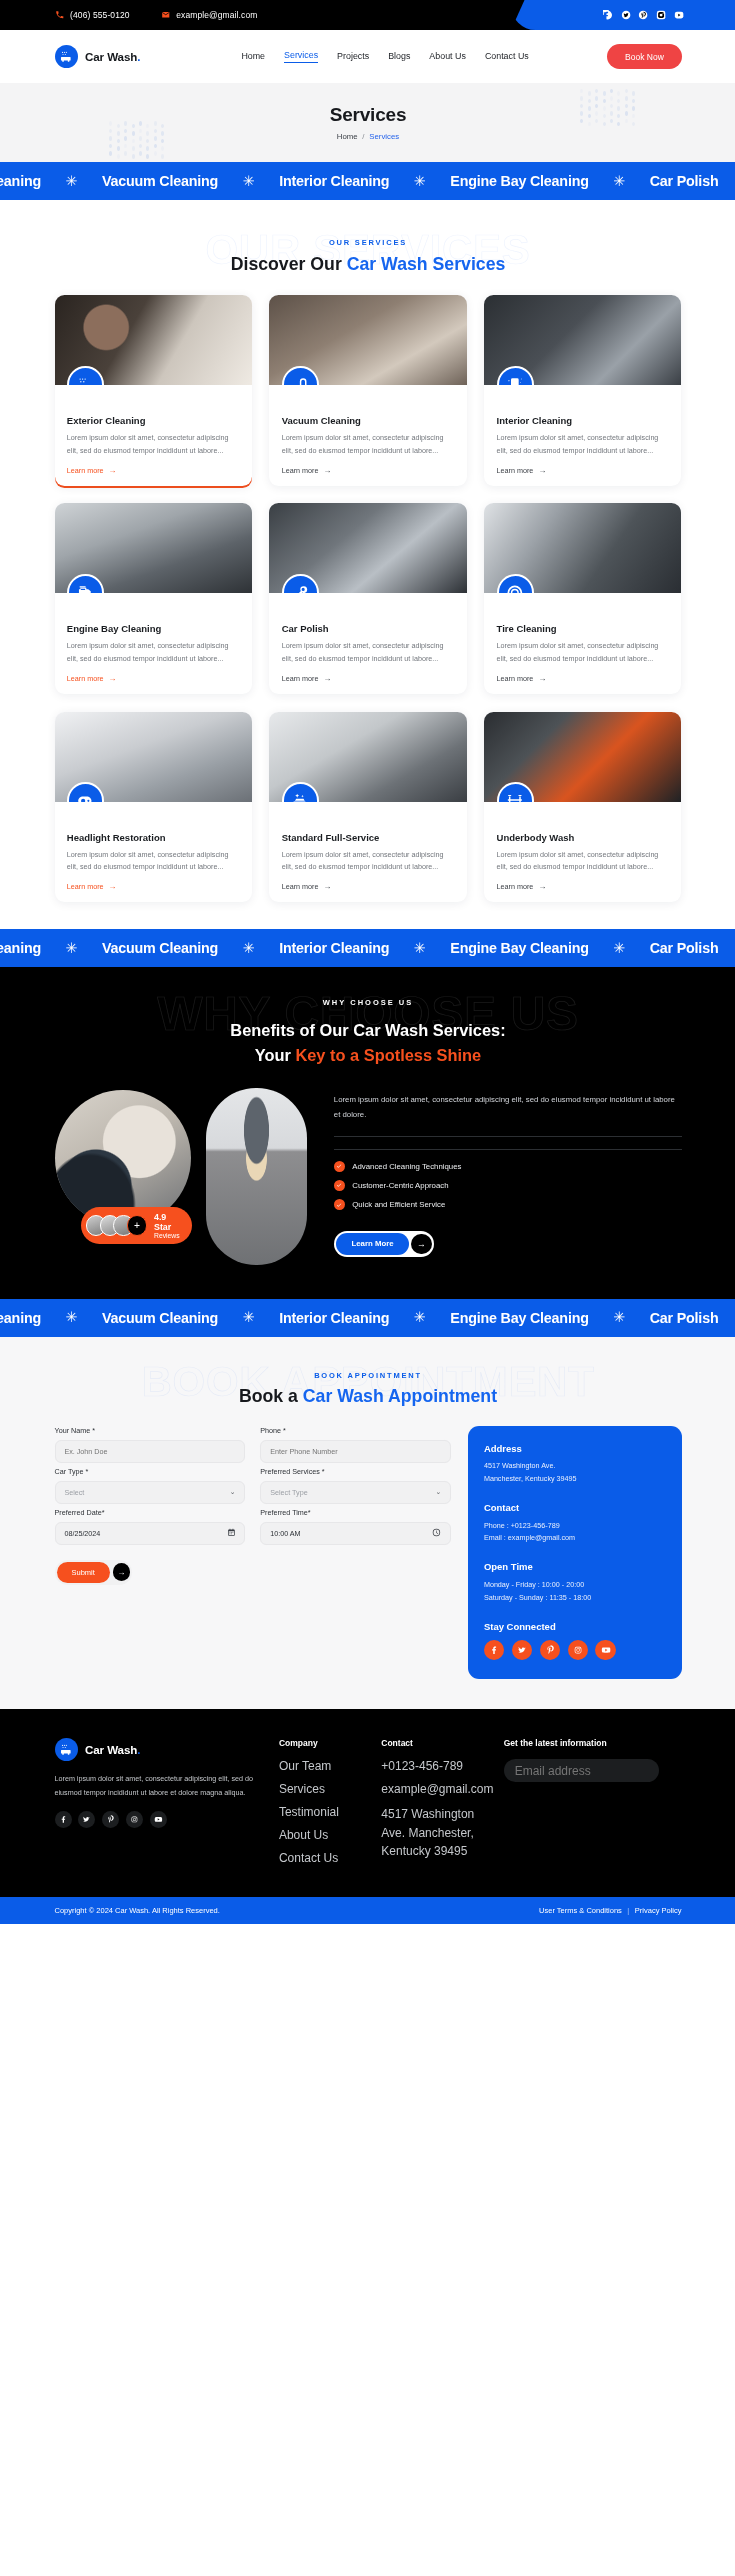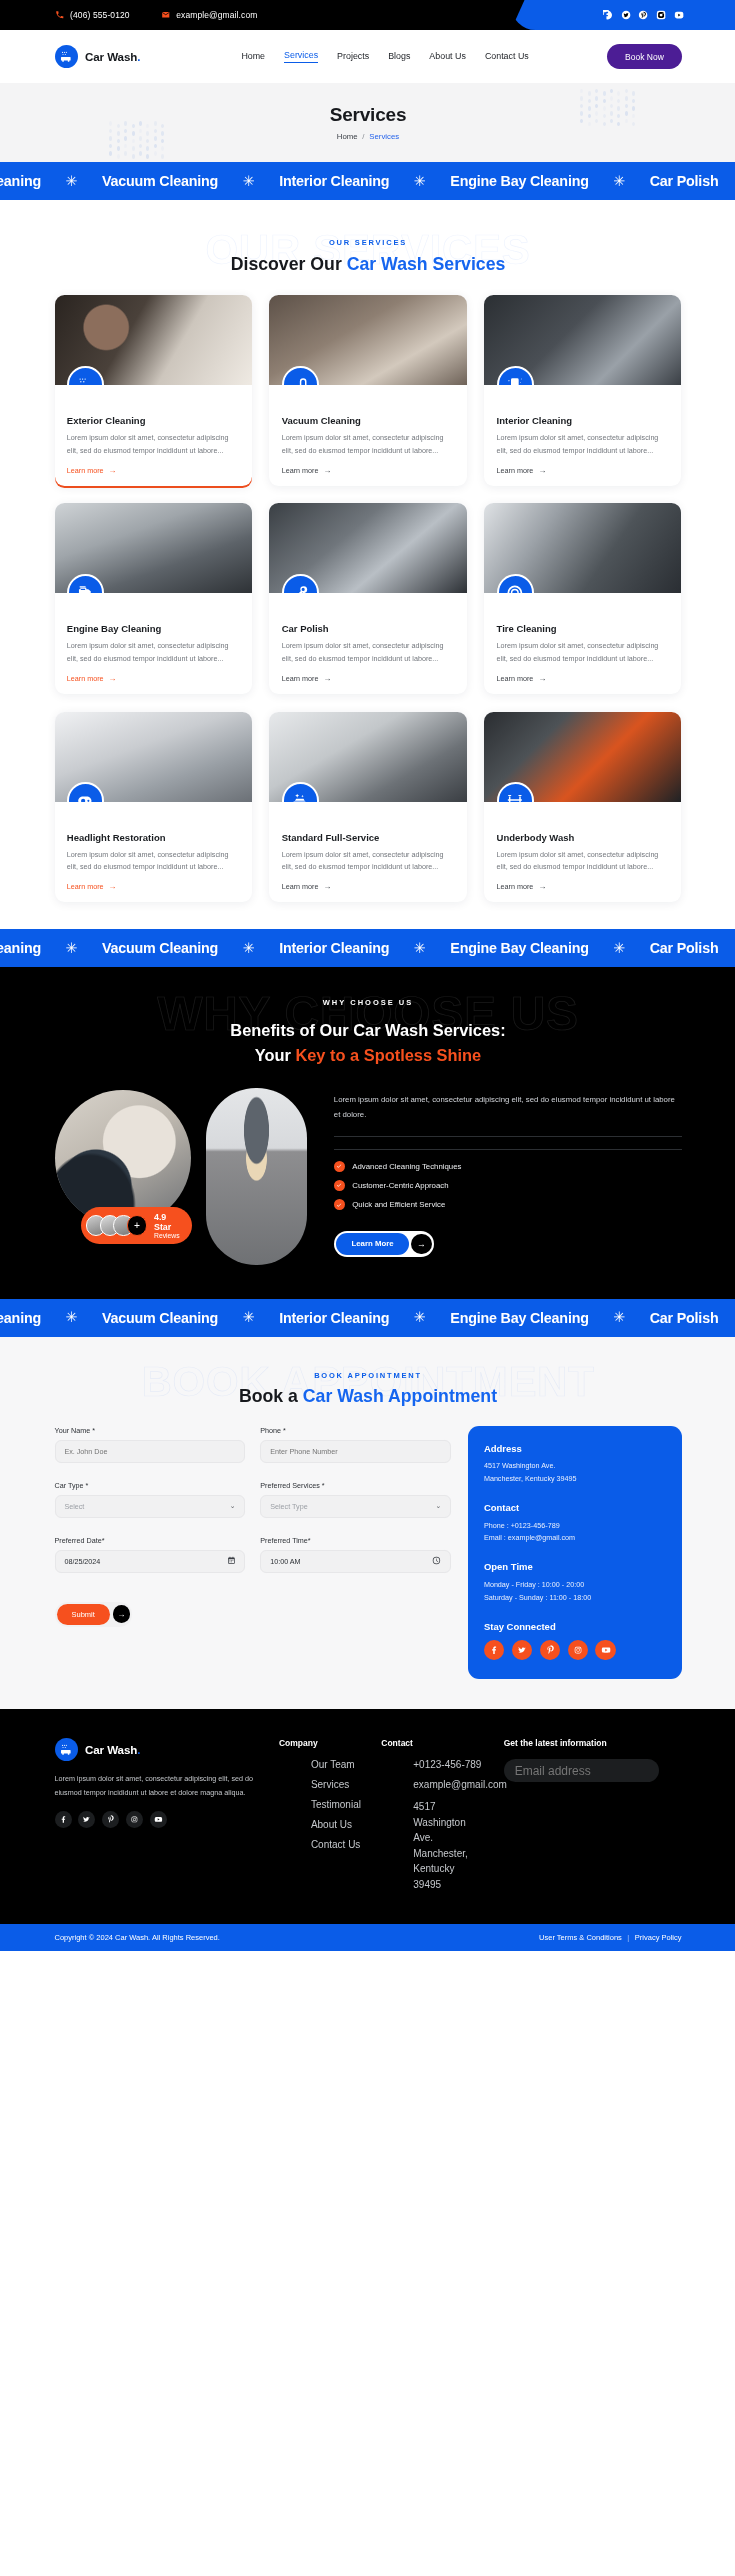--- a/index.html
+++ b/index.html
@@ -44,21 +44,21 @@
     width: 23px; height: 23px; border-radius: 50%; background: #0A5CE8;
     display: flex; align-items: center; justify-content: center;
   }
   .brand-logo svg { width: 13.6px; height: 13.6px; fill: #fff; }
   .brand-name { font-size: 11.6px; font-weight: 700; color: #15181C; letter-spacing: -0.1px;}
   .brand-name .dot { color: #0A5CE8; }
   .nav-links { display: flex; align-items: center; gap: 19px; margin-left: 101px;}
   .nav-link { font-size: 8.9px; color: #23262B; text-decoration: none; position: relative; padding-bottom: 2px;}
   .nav-link.active { color: #0A5CE8; border-bottom: 1px solid #0A5CE8; }
   .booknow {
-    margin-left: auto; background: #4c1d95; color: #fff; border: none;
+    margin-left: auto; background: #ef4444; color: #fff; border: none;
     border-radius: 15px; padding: 7.5px 17.7px; font-size: 8.5px; cursor: pointer;
     font-family: inherit;
   }
 
   
   .pagehead {
     background: #F4F4F5; height: 79px; position: relative; overflow: hidden;
     display: flex; flex-direction: column; align-items: center; justify-content: center;
   }
   .pagehead h1 { font-size: 19px; font-weight: 700; color: #17191D; letter-spacing: -0.2px;}
@@ -163,21 +163,21 @@
   .av:first-child { margin-left: 0; }
   .av.plus { background: #000; border-color: #F6501E; color: #fff; display: flex; align-items: center; justify-content: center; font-size: 10.2px;}
   .rate-t { color: #fff; }
   .rate-n { font-size: 8.9px; font-weight: 700; line-height: 1.15;}
   .rate-s { font-size: 6.8px; }
 
   
   .book { background: #F7F7F8; padding: 34px 0 30px; position: relative; overflow: hidden;}
   .book-grid { width: 627px; margin: 19px auto 0; display: flex; gap: 16.4px; align-items: flex-start;}
   .form { flex: 1; }
-  .frow { display: flex; gap: 15px; margin-bottom: 18px; }
+  .frow { display: flex; gap: 15px; margin-bottom: 4px; }
   .fld { flex: 1; display: flex; flex-direction: column; }
   .fld label { font-size: 7.2px; color: #2B2F34; margin-bottom: 4.8px; font-weight: 500;}
   .fld .inp, .fld .sel, .fld .ta {
     background: #F1F1F2; border: 0.7px solid #E7E7E9; border-radius: 6.1px;
     height: 23px; display: flex; align-items: center; padding: 0 8.9px;
     font-size: 7.2px; color: #9A9EA4; font-family: inherit; width: 100%;
   }
   .fld .inp.filled, .fld .sel.filled { color: #2B2F34; }
   .fld .sel { justify-content: space-between; cursor: pointer;}
   .sel .chev { color: #5A5E64; font-size: 6.8px;}
@@ -200,21 +200,21 @@
   .f-grid { width: 627px; margin: 0 auto; display: flex; gap: 20.4px; }
   .f-brandcol { width: 204px; flex: none; }
   .f-brand { display: flex; align-items: center; gap: 7.5px; }
   .f-desc { margin-top: 11px; font-size: 7.2px; line-height: 1.85; color: #C5C8CC; }
   .f-socials { display: flex; gap: 6.8px; margin-top: 12.3px;}
   .f-soc { width: 17px; height: 17px; border-radius: 50%; background: #1C1E20; display: flex; align-items: center; justify-content: center;}
   .f-soc svg { width: 8.9px; height: 8.9px; fill: #fff;}
   .f-col { width: 82px; flex: none; }
   .f-col.wide { width: 102px; }
   .f-h { font-size: 8.5px; font-weight: 700; color: #fff; margin-bottom: 11px;}
-  .f-li { font-size: 10px; color: #C5C8CC; margin-bottom: 8.9px; text-decoration: none; display: block; margin-left: 32px;}
+  .f-li { font-size: 12px; color: #C5C8CC; margin-bottom: 8.9px; text-decoration: none; display: block;}
   .f-news { flex: 1; }
   .news-wrap { display: flex; align-items: center; background: #1C1E20; border-radius: 15px; width: 155px; height: 23px; overflow: hidden; position: relative;}
   .news-inp { flex: 1; background: transparent; border: none; outline: none; color: #C5C8CC; font-size: 12px; padding: 0 11px; font-family: inherit;}
   .news-btn { width: 29px; height: 23px; background: #F6501E; border: none; border-top-right-radius: 15px; border-bottom-right-radius: 15px; display: flex; align-items: center; justify-content: center; cursor: pointer;}
   .news-btn svg { width: 10.2px; height: 10.2px; fill: #fff;}
 
   .copyright { background: #0A5CE8; height: 27px; display: flex; align-items: center;}
   .cp-inner { width: 627px; margin: 0 auto; display: flex; align-items: center; justify-content: space-between;}
   .cp-l { font-size: 7.5px; color: #fff; }
   .cp-r { font-size: 7.5px; color: #fff; display: flex; align-items: center; gap: 5.5px;}
@@ -706,21 +706,21 @@
 
       <div class="infocard">
         <div class="ic-h">Address</div>
         <div class="ic-p">4517 Washington Ave.</div>
         <div class="ic-p">Manchester, Kentucky 39495</div>
         <div class="ic-h mt">Contact</div>
         <div class="ic-p">Phone : +0123-456-789</div>
         <div class="ic-p">Email  : example@gmail.com</div>
         <div class="ic-h mt">Open Time</div>
         <div class="ic-p">Monday - Friday    : 10:00 - 20:00</div>
-        <div class="ic-p">Saturday - Sunday : 11:00 - 18:00</div>
+        <div class="ic-p">Saturday - Sunday : 11:35 - 18:00</div>
         <div class="ic-h mt">Stay Connected</div>
         <div class="ic-socials">
           <a class="ic-soc" href="#">
               <svg viewBox="0 0 24 24">
                 <path d="M13.5 21v-8h2.7l.4-3.1h-3.1V7.9c0-.9.2-1.5 1.5-1.5h1.7V3.6c-.3 0-1.3-.1-2.5-.1-2.5 0-4.2 1.5-4.2 4.3v2.1H7.3V13h2.7v8h3.5z"></path>
               </svg>
             </a>
           <a class="ic-soc" href="#">
               <svg viewBox="0 0 24 24">
                 <path d="M20 7.5c-.6.3-1.3.5-2 .5.7-.4 1.3-1.1 1.5-2-.7.4-1.4.7-2.2.9a3.5 3.5 0 00-6 3.2A9.9 9.9 0 014.1 5a3.5 3.5 0 001.1 4.7c-.6 0-1.1-.2-1.6-.4 0 1.7 1.2 3.1 2.8 3.4-.5.2-1 .2-1.6.1.4 1.4 1.7 2.4 3.2 2.4A7 7 0 013 16.6a9.8 9.8 0 005.4 1.6c6.5 0 10-5.4 10-10v-.5c.7-.5 1.2-1.1 1.6-1.8z"></path>

